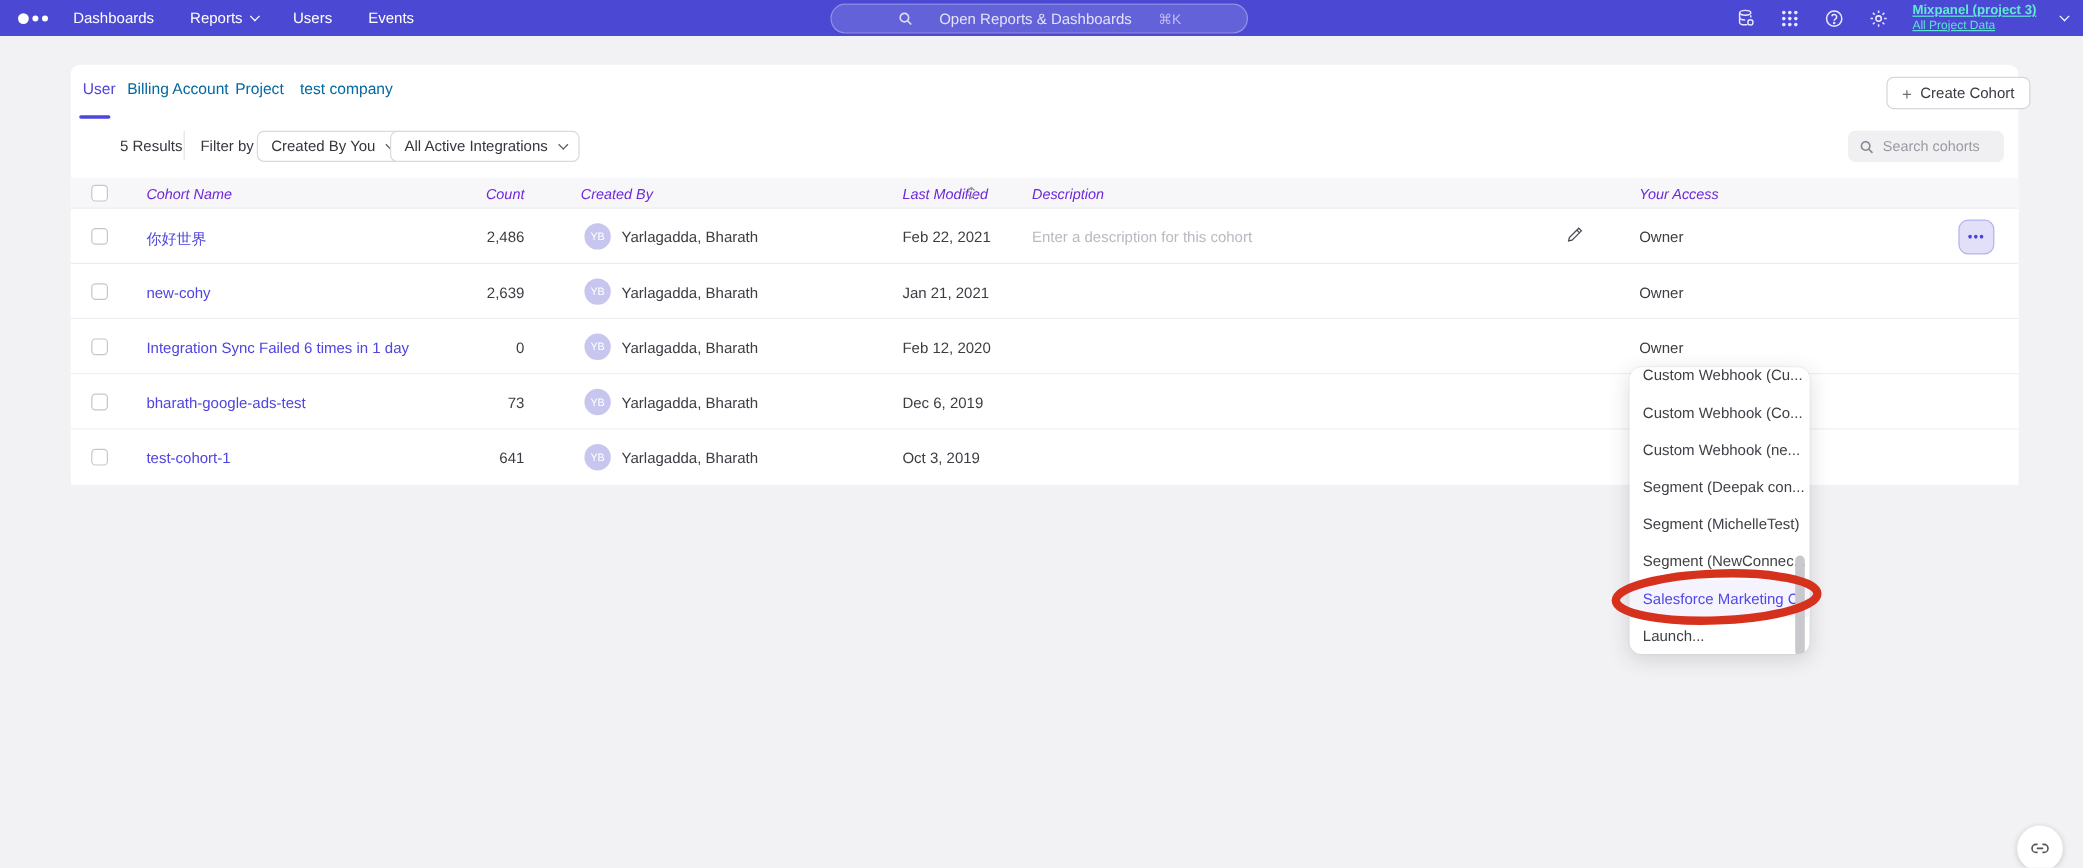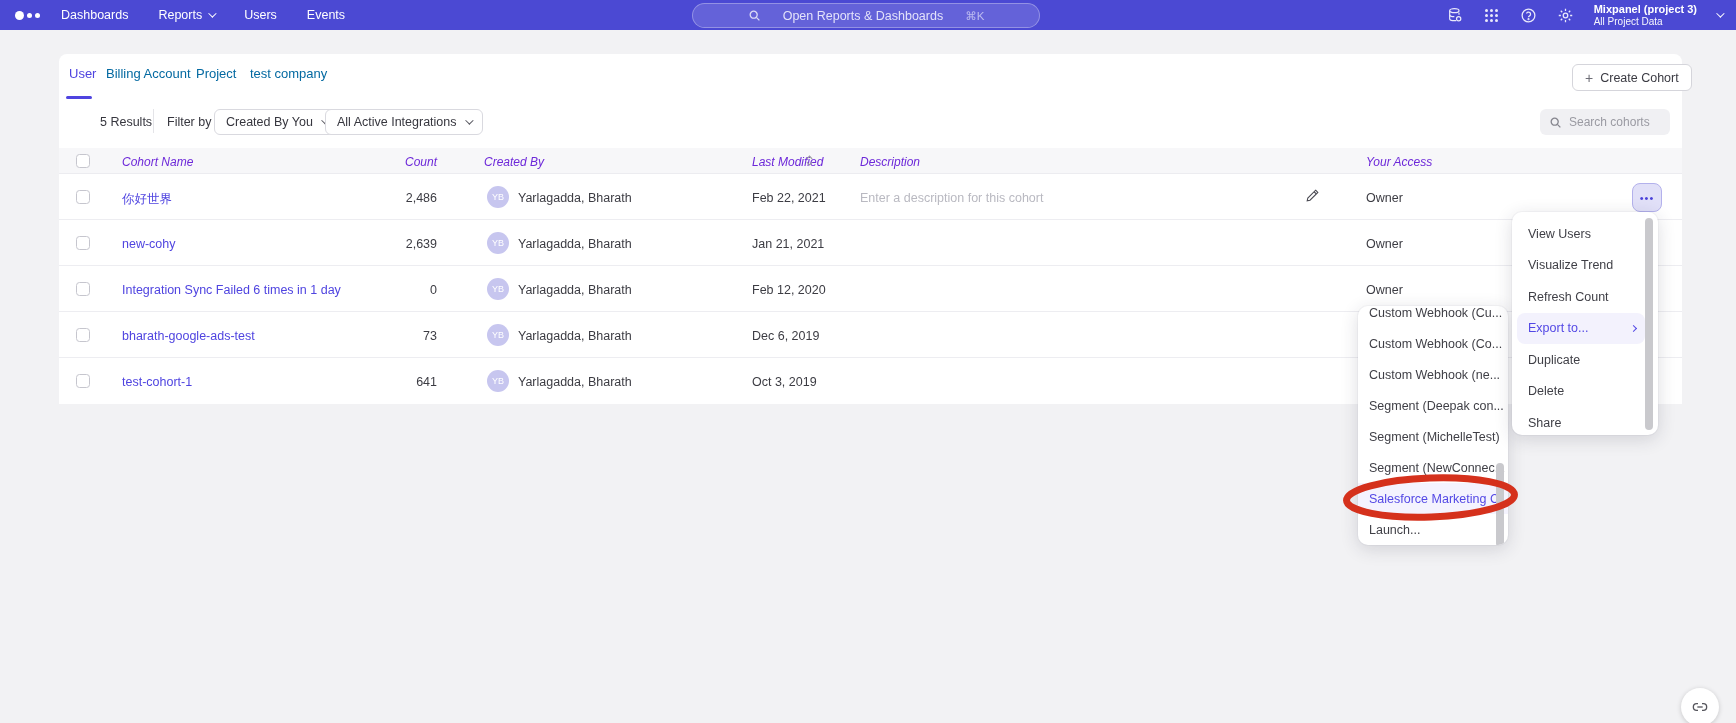--- a/index.html
+++ b/index.html
@@ -12,21 +12,21 @@
   .brand { display:flex; align-items:center; gap:3px; margin-left:15px; width:34px; }
   .brand .d1 { width:9px; height:9px; border-radius:50%; background:#fff; }
   .brand .d2,.brand .d3 { width:5px; height:5px; border-radius:50%; background:#fff; }
   .navitems { display:flex; align-items:center; gap:30px; margin-left:12px; }
   .navitem { color:#fff; font-size:12.5px; display:flex; align-items:center; gap:6px; cursor:pointer; }
   .chev { width:6px; height:6px; border-right:1.5px solid currentColor; border-bottom:1.5px solid currentColor; transform:rotate(45deg) translateY(-2px); display:inline-block; }
   .nav-search { position:absolute; left:692px; top:3px; width:348px; height:25px; background:rgba(255,255,255,.14); border:1px solid rgba(255,255,255,.30); border-radius:13px; display:flex; align-items:center; justify-content:center; gap:22px; color:#e3e2fa; font-size:12.5px; cursor:text; }
   .nav-search .shortcut { color:#bdbcf0; font-size:11.5px; }
   .nav-right { position:absolute; right:14px; top:0; height:30px; display:flex; align-items:center; gap:19px; color:#e9e9fb; }
   .nav-icon { width:18px; height:18px; display:flex; align-items:center; justify-content:center; cursor:pointer; }
-  .proj { text-align:left; line-height:1.1; color:#ffffff; cursor:pointer; }
+  .proj { text-align:left; line-height:1.1; color:#5eead4; cursor:pointer;text-decoration:underline; }
   .proj .p1 { font-size:11px; font-weight:bold; }
   .proj .p2 { font-size:10px; opacity:.95; }
 
   
   .card { position:absolute; left:59px; top:54px; width:1623px; height:349px; background:#fff; border-radius:8px; z-index:1; }
 
   .tab { position:absolute; top:66px; font-size:13px; color:#0369a1; cursor:pointer; z-index:2; }
   .tab.active { color:#4f44e0; }
   .tab-underline { position:absolute; left:66px; top:96px; width:26px; height:3px; background:#4f44e0; border-radius:2px; z-index:2; }
 
@@ -265,33 +265,20 @@
     <div class="si">Custom Webhook (Co...</div>
     <div class="si">Custom Webhook (ne...</div>
     <div class="si">Segment (Deepak con...</div>
     <div class="si">Segment (MichelleTest)</div>
     <div class="si">Segment (NewConnec...</div>
     <div class="si si-active">Salesforce Marketing C...</div>
     <div class="si">Launch...</div>
     <div class="sm-scroll"></div>
   </div>
 
-  <div class="menu mainmenu">
-    <div class="mi">View Users</div>
-    <div class="mi">Visualize Trend</div>
-    <div class="mi">Refresh Count</div>
-    <div class="mi mi-export">
-      <span>Export to...</span>
-      <span class="subchev"></span>
-    </div>
-    <div class="mi">Duplicate</div>
-    <div class="mi">Delete</div>
-    <div class="mi">Share</div>
-    <div class="mm-scroll"></div>
-  </div>
 
 
   <svg class="red-circle" width="183" height="53" viewBox="0 0 183 53">
     <ellipse cx="91.5" cy="26.5" rx="84" ry="19.5" fill="none" stroke="#d5311c" stroke-width="7" transform="rotate(-2 91.5 26.5)"></ellipse>
   </svg>
 
   <div class="fab">
     <svg width="16" height="16" viewBox="0 0 24 24" fill="none" stroke="#55555c" stroke-width="2">
       <path d="M15 7h2a5 5 0 0 1 0 10h-2"></path>
         <path d="M9 17H7A5 5 0 0 1 7 7h2"></path>

